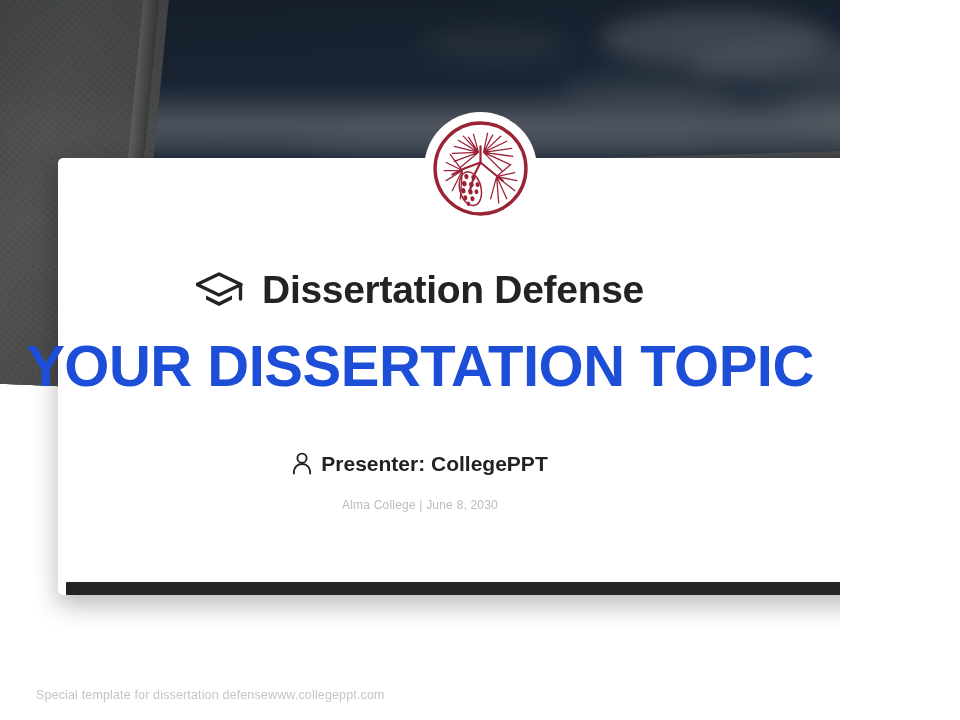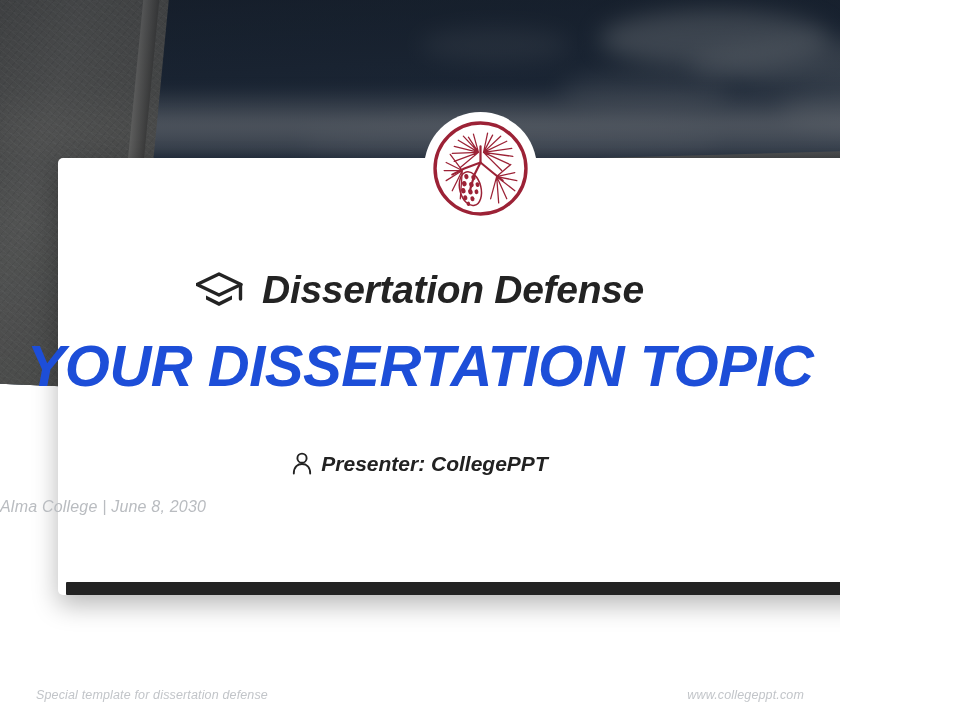--- a/index.html
+++ b/index.html
@@ -12,21 +12,20 @@
     font-family: "Liberation Sans", sans-serif;
     -webkit-font-smoothing: antialiased;
   }
 
   .slide {
     position: relative;
     width: 840px;
     height: 720px;
     overflow: hidden;
     background: #ffffff;
-    font-style: italic;
   }
 
   
   .backdrop {
     position: absolute;
     left: 0;
     top: 0;
     width: 960px;
     height: 404px;
     overflow: hidden;
@@ -217,35 +216,34 @@
     font-weight: 700;
     color: #222222;
     line-height: 1;
   }
   .credit svg { display: block; }
 
   .meta-line {
     position: absolute;
     left: 0; right: 0;
     top: 498px;
-    text-align: left;
-    font-size: 16px;
+    text-align: center;
+    font-size: 12px;
     color: #b9bcc0;
     letter-spacing: .2px;
   }
 
   
   .page-footer {
     position: absolute;
     left: 0; right: 0;
     bottom: 14px;
     height: 22px;
     display: flex;
     align-items: center;
-    justify-content: space-between;
     padding: 0 36px;
     box-sizing: border-box;
     font-size: 12.5px;
     color: #c2c5c9;
     letter-spacing: .15px;
   }
 </style>
 </head>
 <body>
 

